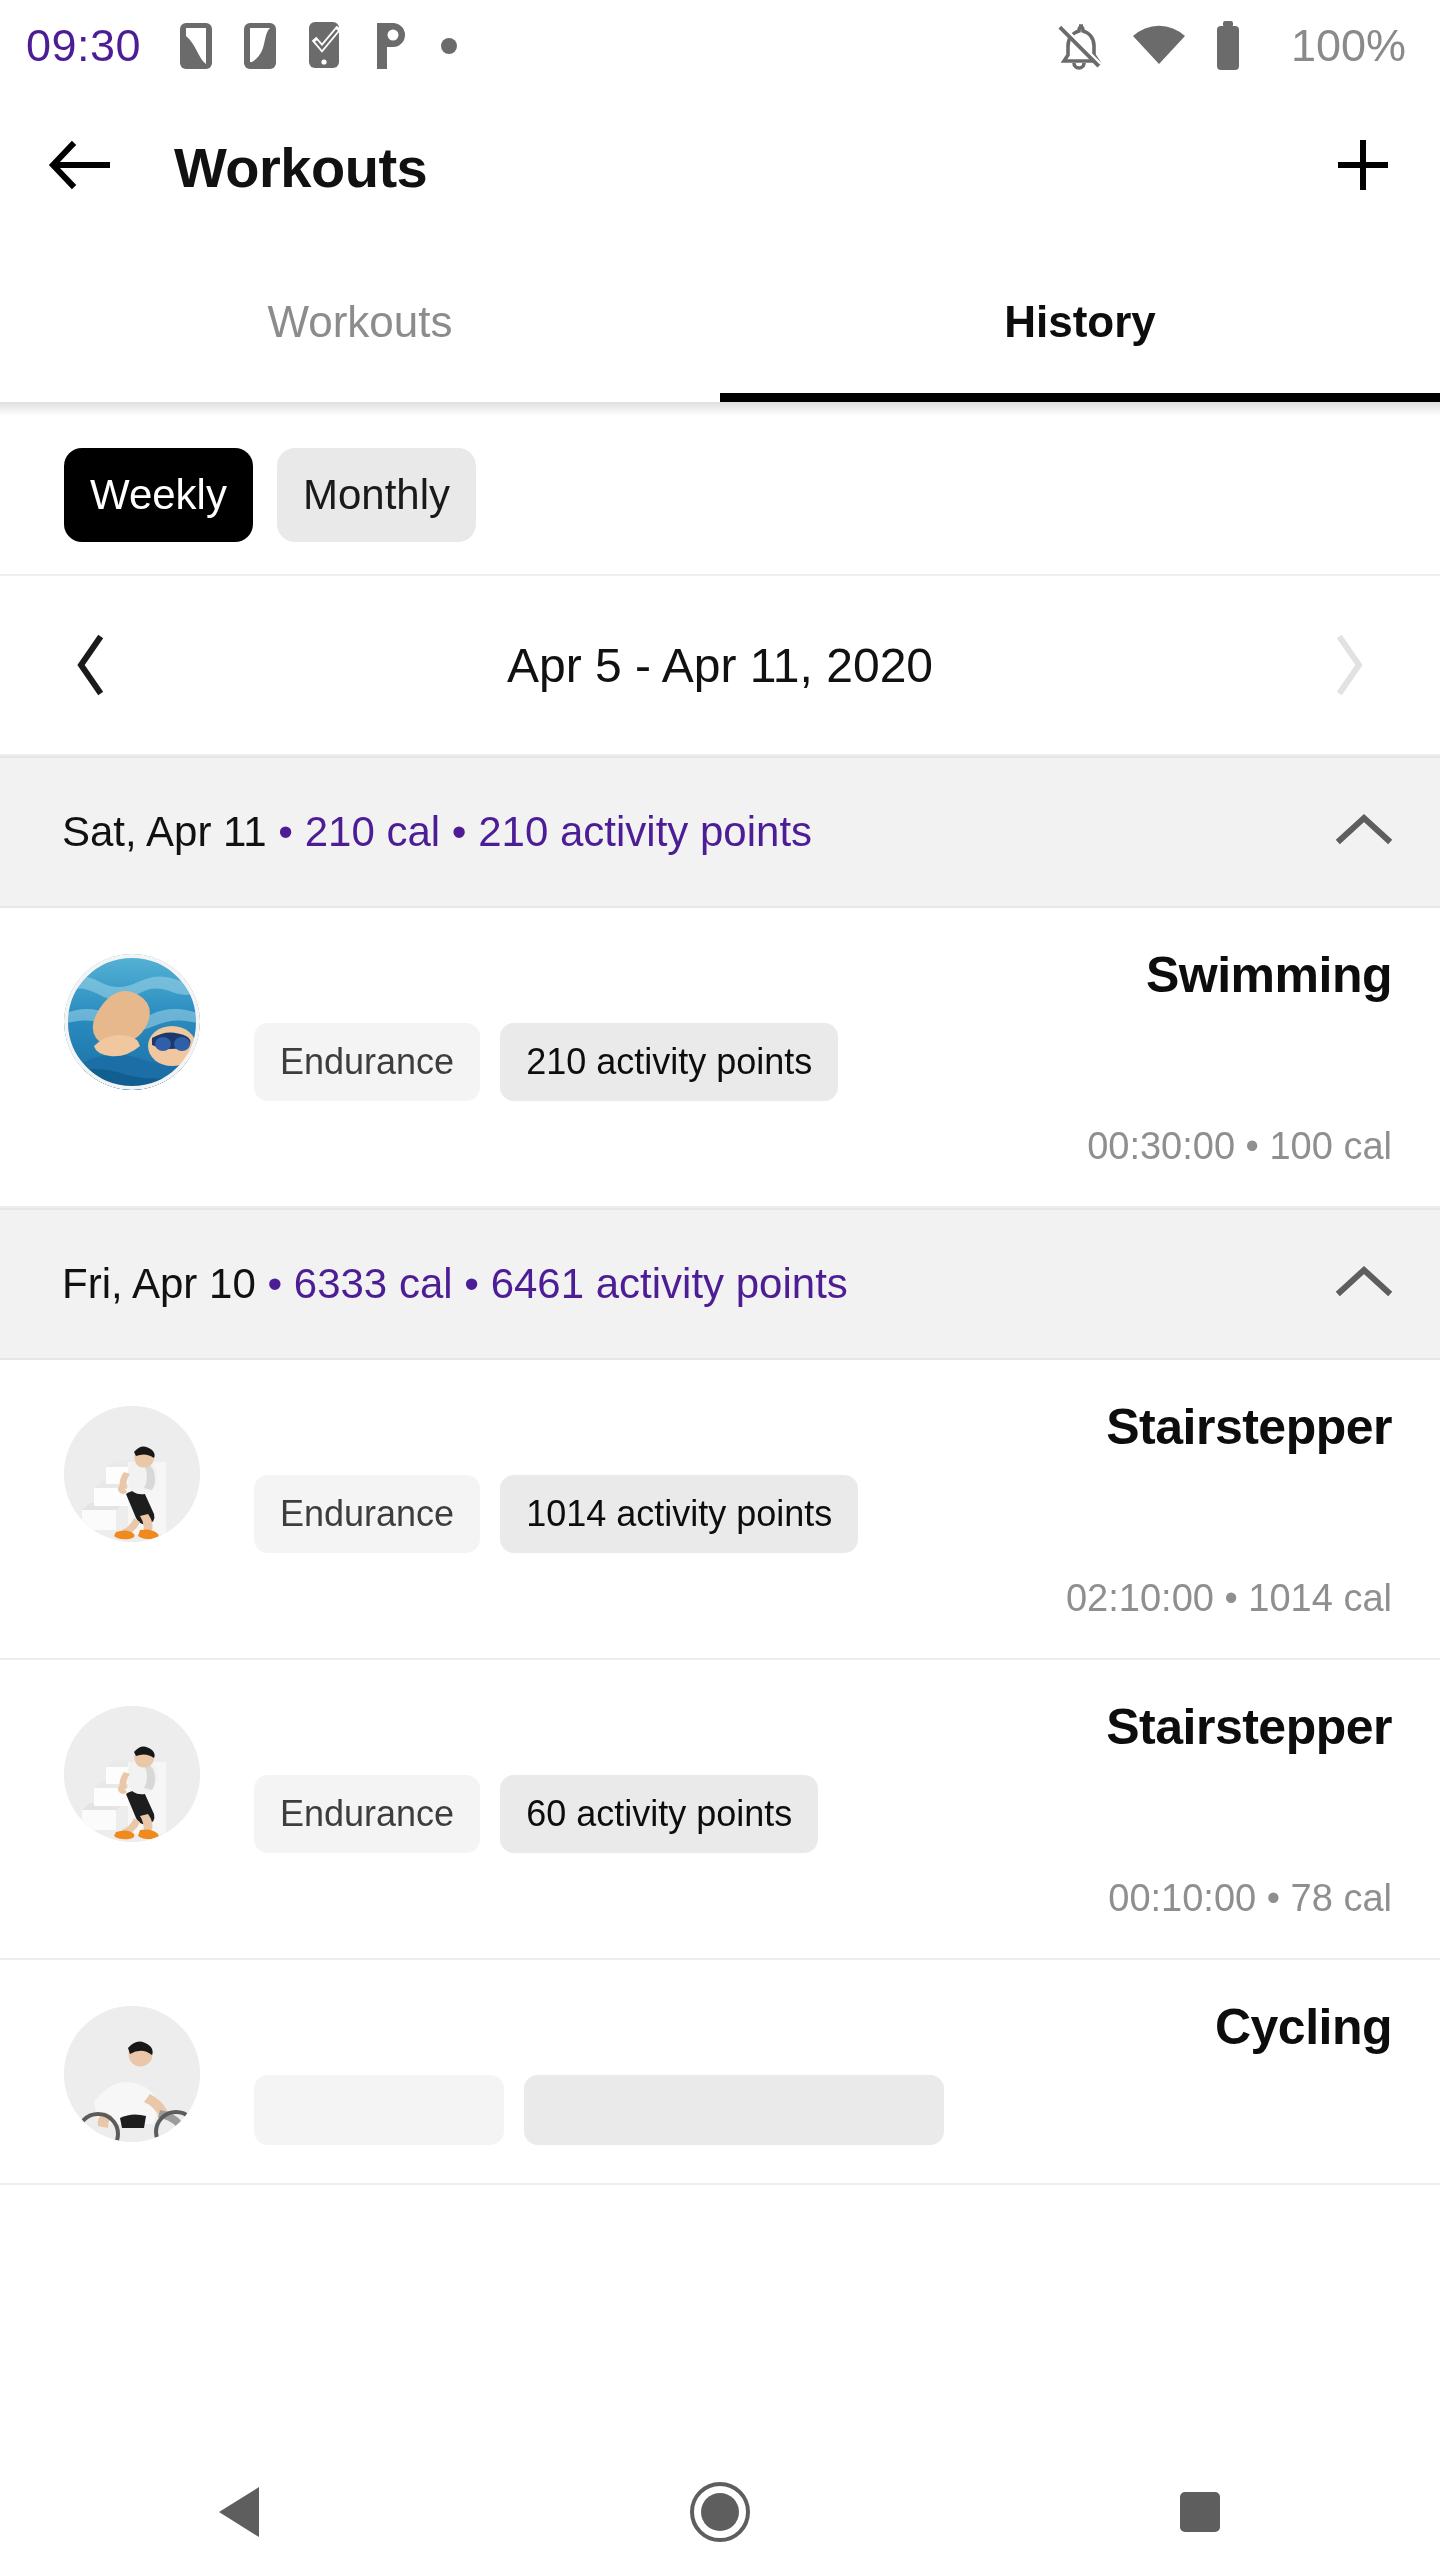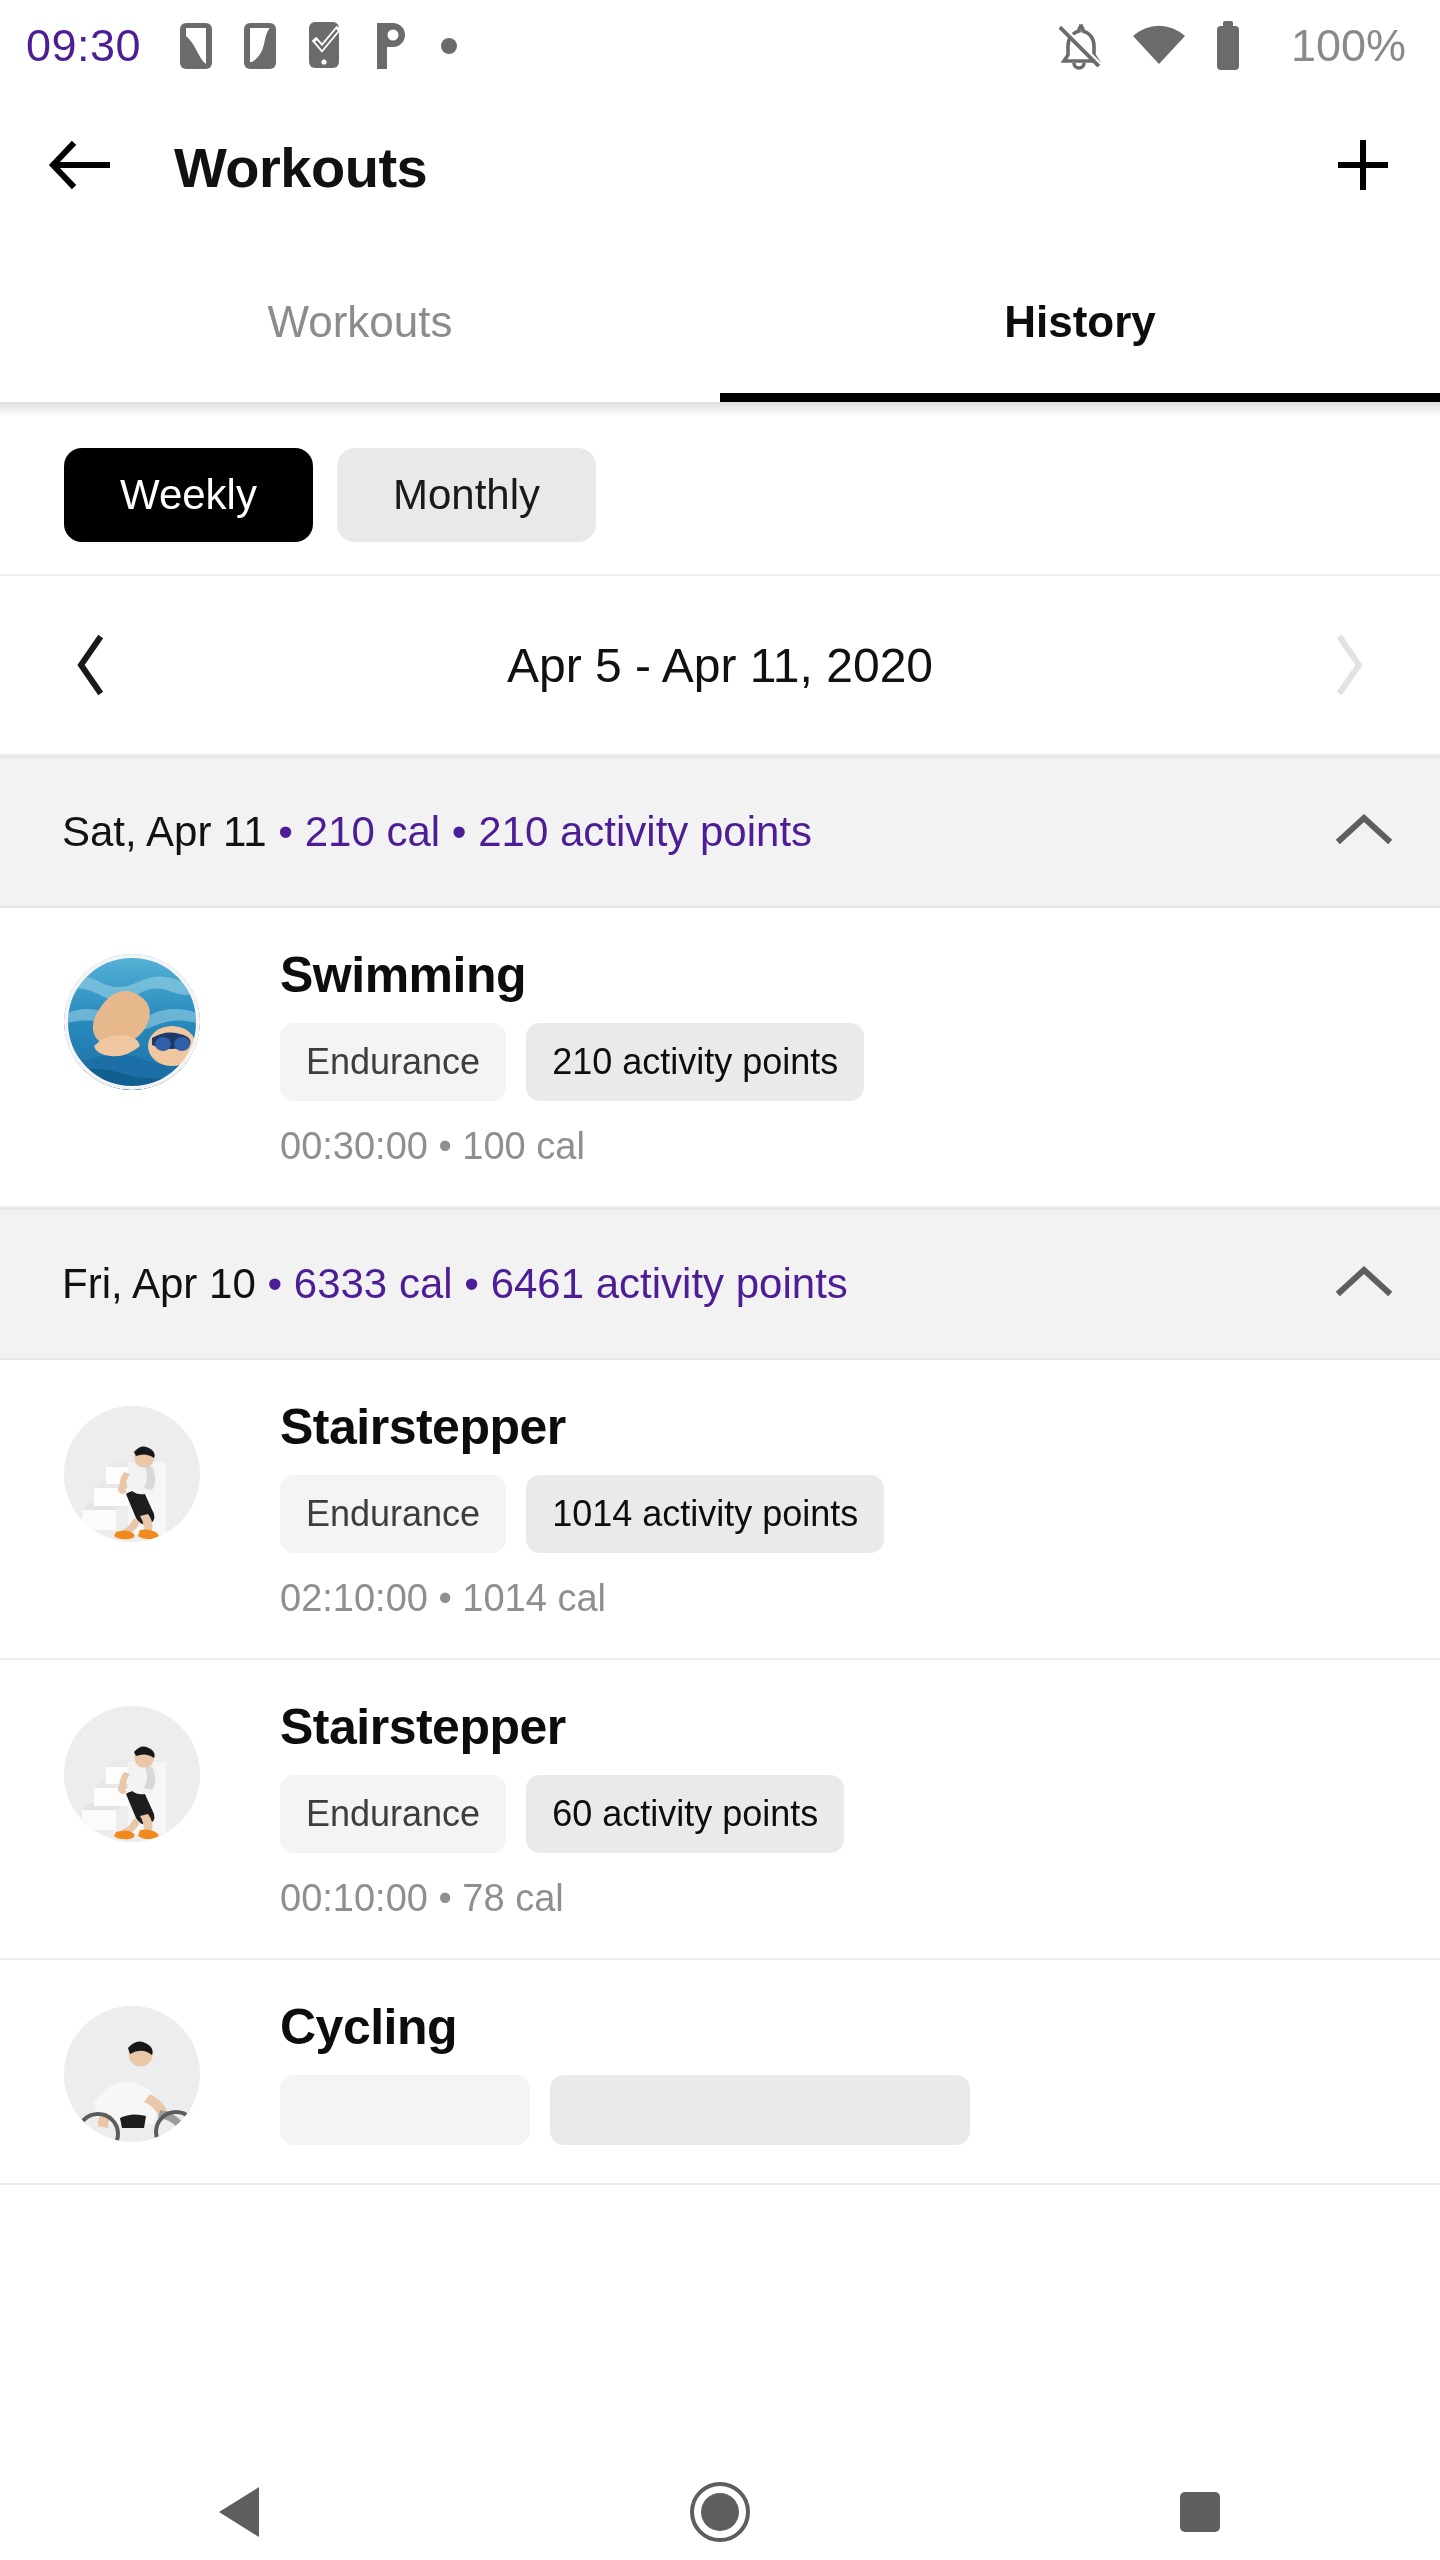--- a/index.html
+++ b/index.html
@@ -55,21 +55,21 @@
   }
 
   
   .period-row {
     display:flex; align-items:center; gap:24px;
     padding:32px 0 32px 64px; background:#fff;
     border-bottom:2px solid #eeeeee;
   }
   .chip-toggle {
     border-radius:18px; font-size:42px;
-    padding:26px 56px; line-height:1;
+    padding:26px 26px; line-height:1;
   }
   .chip-toggle.on { background:#000; color:#fff; }
   .chip-toggle.off { background:#e9e9e9; color:#1a1a1a; }
 
   
   .datenav {
     height:180px; display:flex; align-items:center;
     padding:0 56px; background:#fff;
     border-bottom:2px solid #eeeeee;
   }
@@ -91,21 +91,21 @@
   
   .workout {
     display:flex; padding:40px 48px 38px 64px; background:#fff;
     border-bottom:2px solid #ededed; align-items:flex-start;
   }
   .avatar {
     width:136px; height:136px; border-radius:50%;
     flex:0 0 136px; margin-top:6px; overflow:hidden;
     background:#ededed; position:relative;
   }
-  .wk-body { flex:1; margin-left:80px; }
+  .wk-body { flex:1; margin-left:54px;text-align:right; }
   .wk-title {
     font-size:50px; font-weight:bold; color:#0d0d0d;
     letter-spacing:-0.5px; line-height:1.1;
   }
   .wk-chips { display:flex; gap:20px; margin-top:20px; }
   .chip {
     border-radius:14px; font-size:36px; padding:21px 26px; line-height:1;
     white-space:nowrap;
   }
   .chip.cat { background:#f4f4f4; color:#3d3d3d; }

